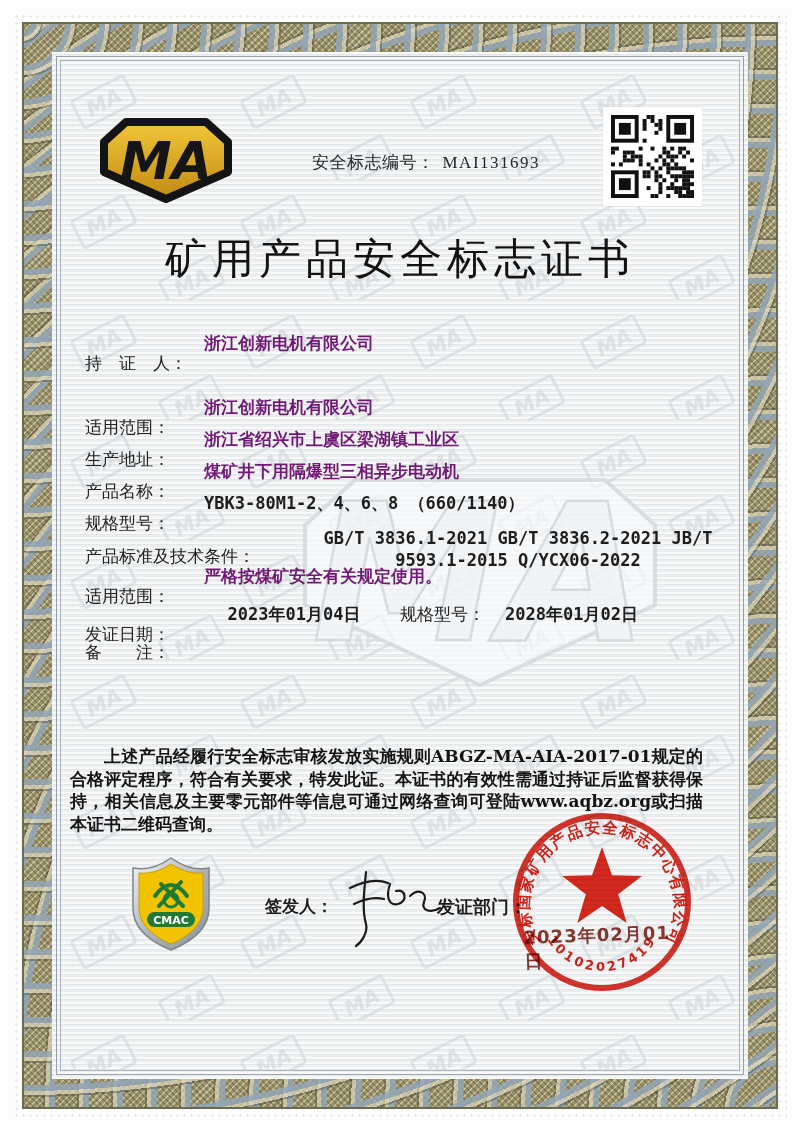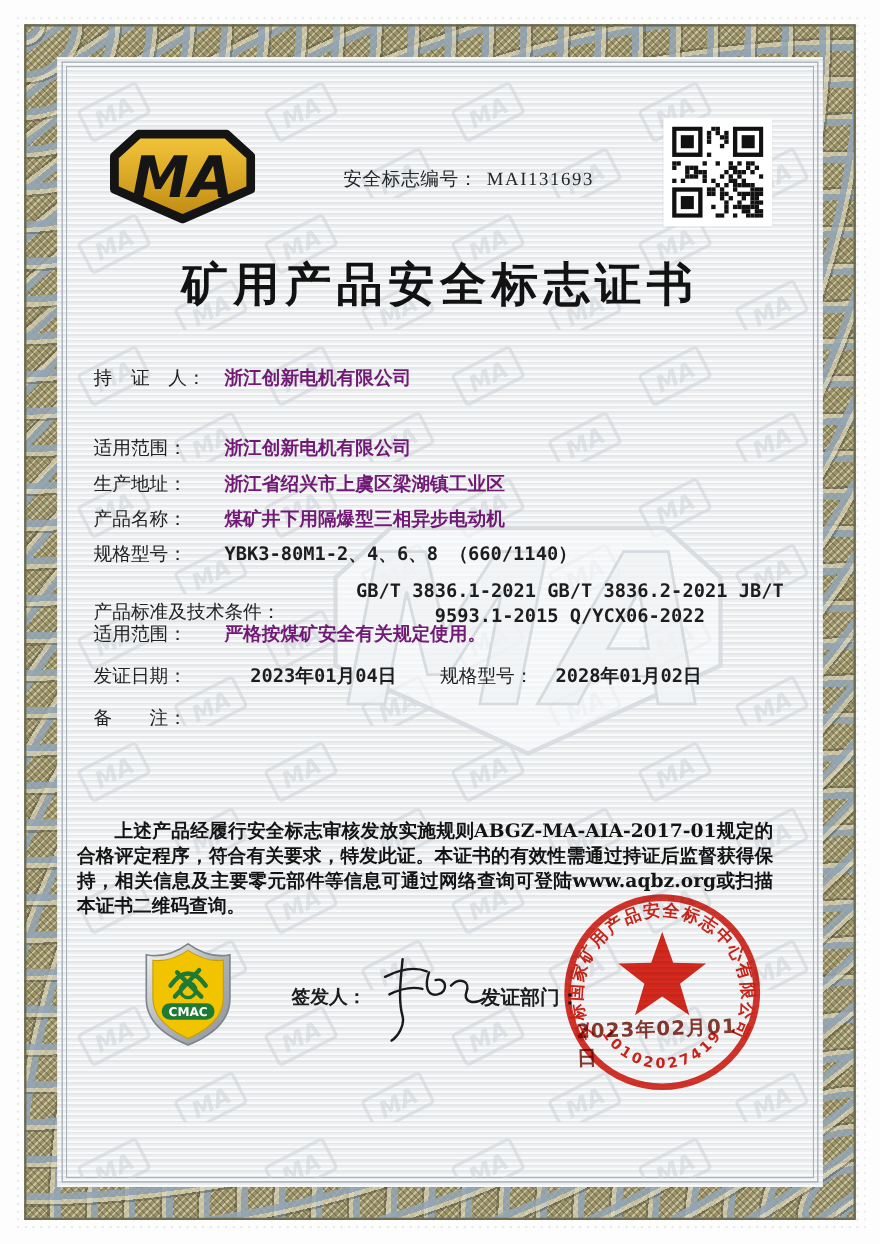--- a/index.html
+++ b/index.html
@@ -22,31 +22,31 @@
   .frame{position:absolute;inset:56px;border:1px solid #97a1ab;pointer-events:none;}
   .frame::after{content:"";position:absolute;inset:3px;border:1px solid #a9b3bd;}
   .wm-layer{position:absolute;left:60px;top:60px;pointer-events:none;}
   
   .ma-logo{position:absolute;left:100px;top:116px;}
   .serial{position:absolute;left:312px;top:151px;font-size:17px;color:#24272a;letter-spacing:.5px;white-space:nowrap;text-align:center;}
   .serial .num{font-family:"Liberation Serif",serif;letter-spacing:1.5px;margin-left:8px;}
   .qr-box{position:absolute;left:603px;top:107px;width:99px;height:99px;background:#ffffff;box-shadow:0 0 1px rgba(0,0,0,.15);}
   .qr-box svg{position:absolute;left:8px;top:8px;}
   
-  .title{position:absolute;left:0;top:231px;width:100%;text-align:center;font-size:42px;font-weight:bold;
+  .title{position:absolute;left:0;top:231px;width:100%;text-align:center;font-size:42px;font-weight:normal;
          color:#121212;letter-spacing:5px;font-family:"DejaVu Sans","Liberation Sans",sans-serif;}
   
   .row{position:absolute;left:85px;white-space:nowrap;}
   .lab{display:inline-block;font-size:17px;color:#222;vertical-align:top;}
   .val{display:inline-block;vertical-align:top;}
   .v-kai{font-size:17px;font-weight:bold;color:#701a75;font-family:Liberation Sans, sans-serif;}
   .v-print{font-size:17px;font-weight:600;color:#1d1d1d;font-family:"DejaVu Sans Mono","Liberation Mono",monospace;letter-spacing:0;text-align:center;}
   .r0{top:332px}.r1{top:364px}.r2{top:396px}.r3{top:428px}.r4{top:460px}.r5{top:492px}
   .r6{top:527px}.r7{top:565px}.r-date{top:603px}.r-remark{top:641px}
-  .lab-w{width:115px;}
+  .lab-w{width:115px;margin-top:20px;}
   .r6 .lab{width:215px;margin-top:18px;}
   .r6 .val{width:428px;white-space:normal;line-height:22px;}
   
   .para{position:absolute;left:70px;top:745px;width:633px;font-size:17px;font-weight:bold;color:#141414;
         line-height:22.6px;text-align:justify;text-indent:2em;font-family:"DejaVu Serif","Liberation Serif",serif;}
   
   .cmac{position:absolute;left:127px;top:856px;}
   .sign-label{position:absolute;left:265px;top:895px;font-size:17px;font-weight:bold;}
   .signature{position:absolute;left:338px;top:866px;}
   .dept-label{position:absolute;left:437px;top:895px;font-size:18px;font-weight:bold;}

